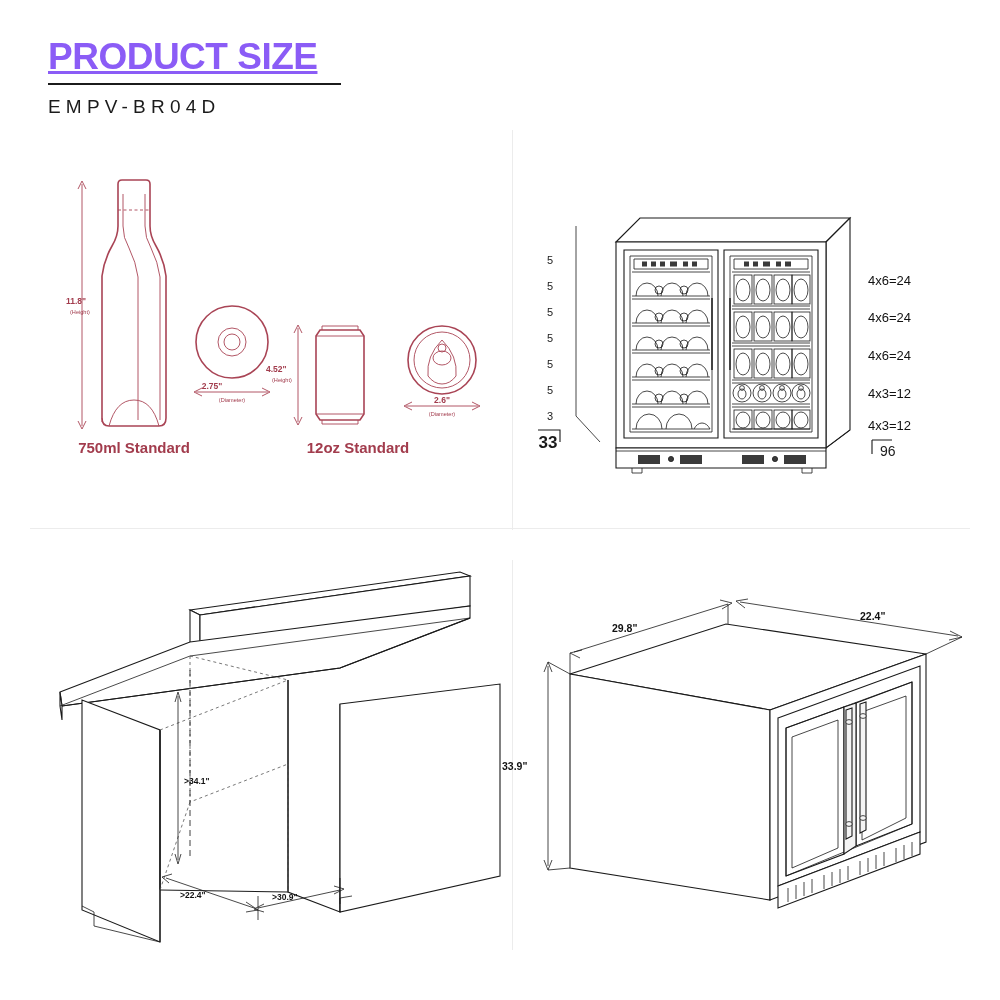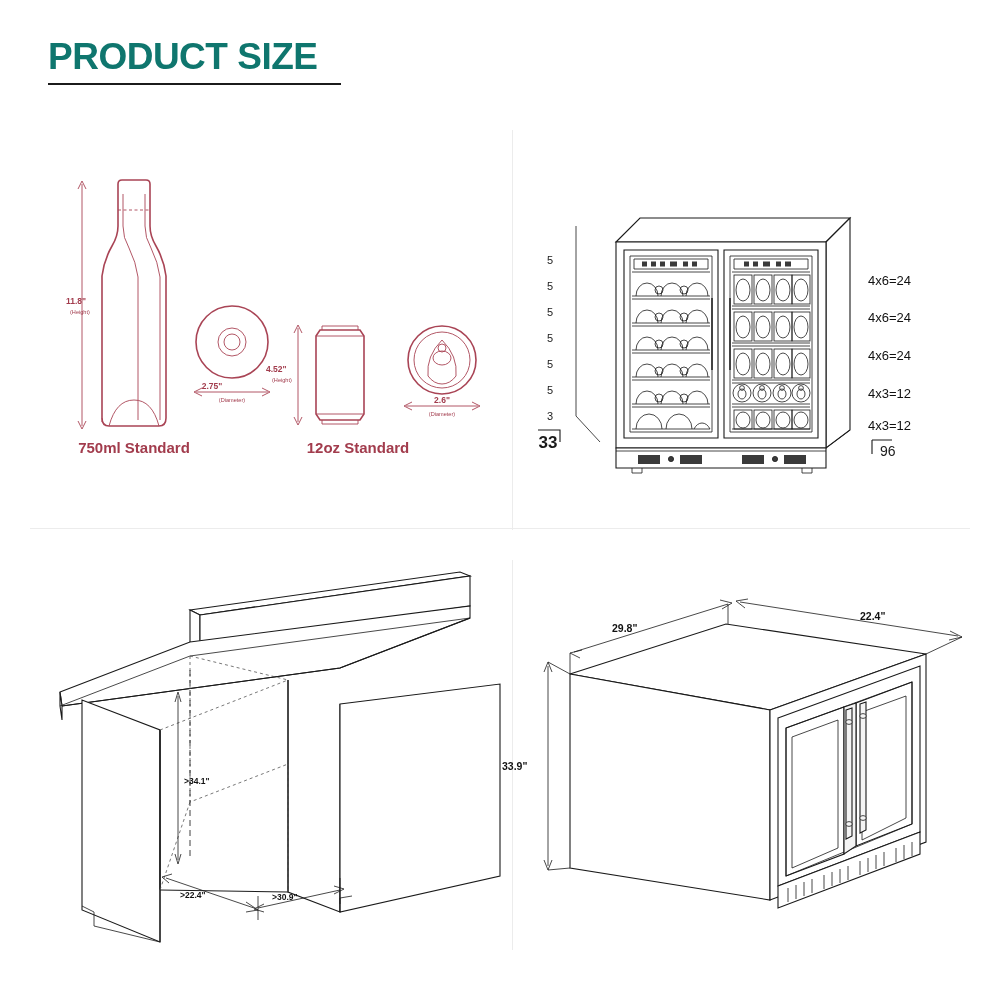--- a/index.html
+++ b/index.html
@@ -20,23 +20,24 @@
   #title-block {
     position: absolute;
     left: 48px;
     top: 38px;
     width: 300px;
   }
   #page-title {
     font-size: 37px;
     font-weight: bold;
     letter-spacing: -0.5px;
-    color: #0f766e;
+    color: #8b5cf6;
     line-height: 1;
     white-space: nowrap;
+    text-decoration: underline;
   }
   #title-rule {
     margin-top: 8px;
     border-bottom: 2.5px solid #1b1b1b;
     width: 293px;
   }
   #model-number {
     margin-top: 11px;
     font-size: 19px;
     letter-spacing: 5.2px;
@@ -90,20 +91,21 @@
   .t-cap-b    { font-size: 13px; fill: #111; }
   .t-dim      { font-size: 10.5px; font-weight: bold; fill: #111; }
   .t-dim-s    { font-size: 8.5px; font-weight: bold; fill: #111; }
 </style>
 </head>
 <body>
 
 <div id="title-block">
   <div id="page-title">PRODUCT SIZE</div>
   <div id="title-rule"></div>
+  <div id="model-number">EMPV-BR04D</div>
 </div>
 
 <div class="divider" id="divider-vertical-top"></div>
 <div class="divider" id="divider-horizontal"></div>
 <div class="divider" id="divider-vertical-bottom"></div>
 
 <div class="panel" id="panel-containers">
 <svg viewBox="0 0 440 300" preserveAspectRatio="xMidYMid meet">
 
   <g>

